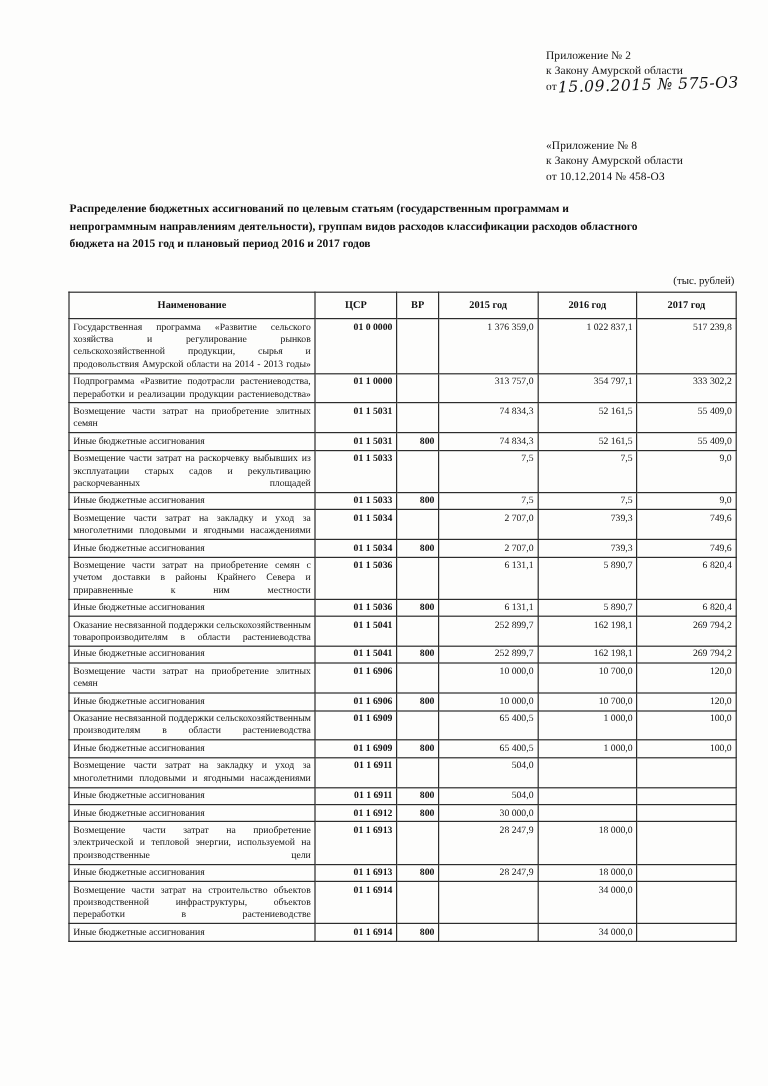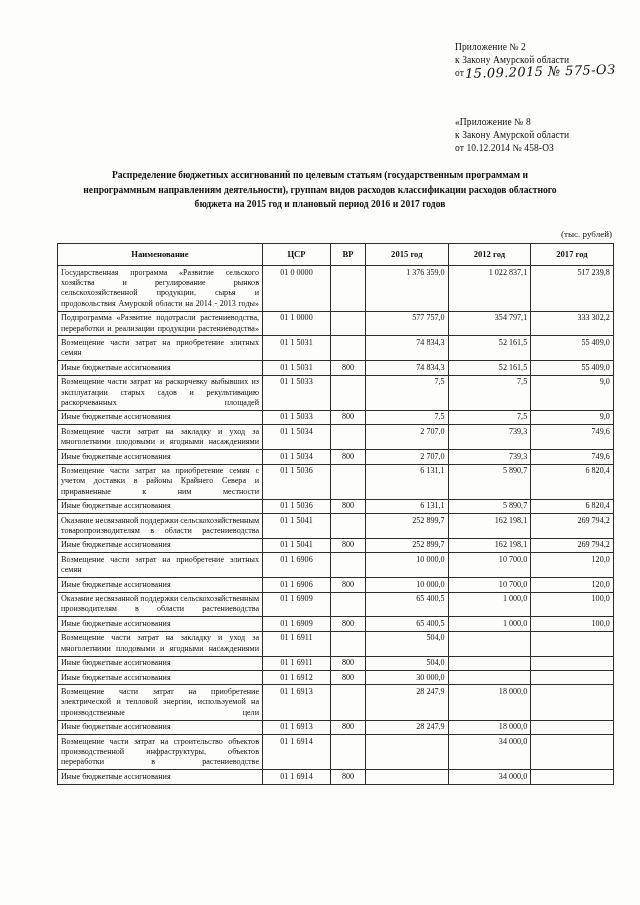--- a/index.html
+++ b/index.html
@@ -44,21 +44,20 @@
     margin-left: 1px;
   }
   .hw-row { white-space: nowrap; display: flex; align-items: center; }
 
   
   #doc-title {
     position: absolute;
     left: 58px;
     top: 168px;
     width: 524px;
-    text-align: center;
     font-weight: bold;
     font-size: 9.6px;
     line-height: 14.5px;
   }
   #doc-title .tline { display: block; }
 
   
   #units-note {
     position: absolute;
     right: 28px;
@@ -100,23 +99,24 @@
   td.cell-name {
     text-align: justify;
     text-align-last: justify;
     hyphens: auto;
   }
   td.cell-name.plain {
     text-align: left;
     text-align-last: left;
   }
   td.cell-csr, td.cell-vr {
-    text-align: center;
+    text-align: right;
     vertical-align: top;
     white-space: nowrap;
+    font-weight: bold;
   }
   td.cell-num {
     text-align: right;
     vertical-align: top;
     white-space: nowrap;
     padding-right: 4px;
   }
 </style>
 </head>
 <body>
@@ -154,38 +154,38 @@
       <col class="col-year">
         <col class="col-year">
         <col class="col-year">
     </colgroup>
     <thead>
       <tr>
         <th>Наименование</th>
         <th>ЦСР</th>
         <th>ВР</th>
         <th>2015 год</th>
-        <th>2012 год</th>
+        <th>2016 год</th>
         <th>2017 год</th>
       </tr>
     </thead>
     <tbody id="table-body">
         <tr>
           <td class="cell-name">Государственная программа «Развитие сельского хозяйства и регулирование рынков сельскохозяйственной продукции, сырья и продовольствия Амурской области на 2014 - 2013 годы»</td>
           <td class="cell-csr">01 0 0000</td>
           <td class="cell-vr"></td>
           <td class="cell-num">1 376 359,0</td>
           <td class="cell-num">1 022 837,1</td>
           <td class="cell-num">517 239,8</td>
         </tr>
         <tr>
           <td class="cell-name">Подпрограмма «Развитие подотрасли растениеводства, переработки и реализации продукции растениеводства»</td>
           <td class="cell-csr">01 1 0000</td>
           <td class="cell-vr"></td>
-          <td class="cell-num">577 757,0</td>
+          <td class="cell-num">313 757,0</td>
           <td class="cell-num">354 797,1</td>
           <td class="cell-num">333 302,2</td>
         </tr>
         <tr>
           <td class="cell-name">Возмещение части затрат на приобретение элитных семян</td>
           <td class="cell-csr">01 1 5031</td>
           <td class="cell-vr"></td>
           <td class="cell-num">74 834,3</td>
           <td class="cell-num">52 161,5</td>
           <td class="cell-num">55 409,0</td>

